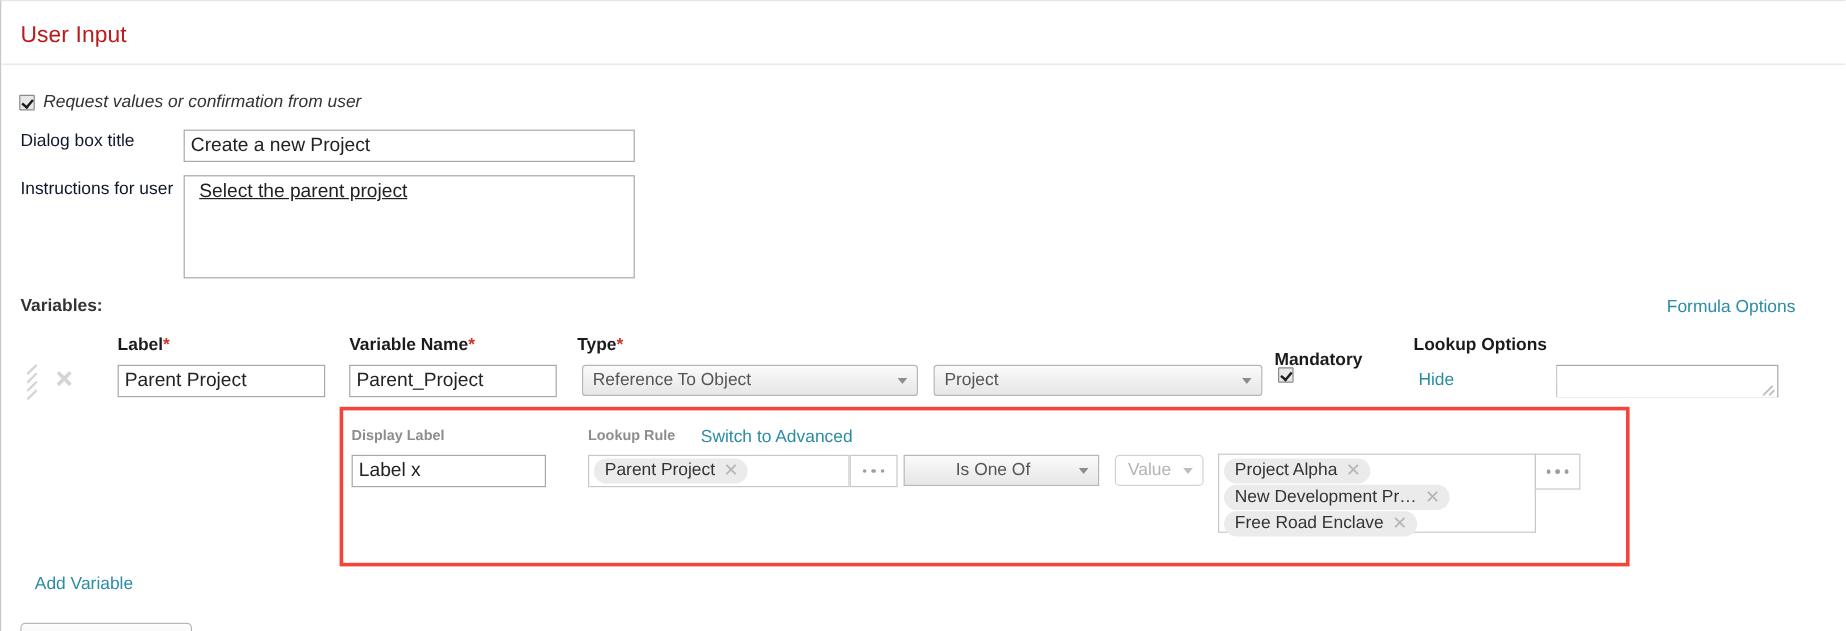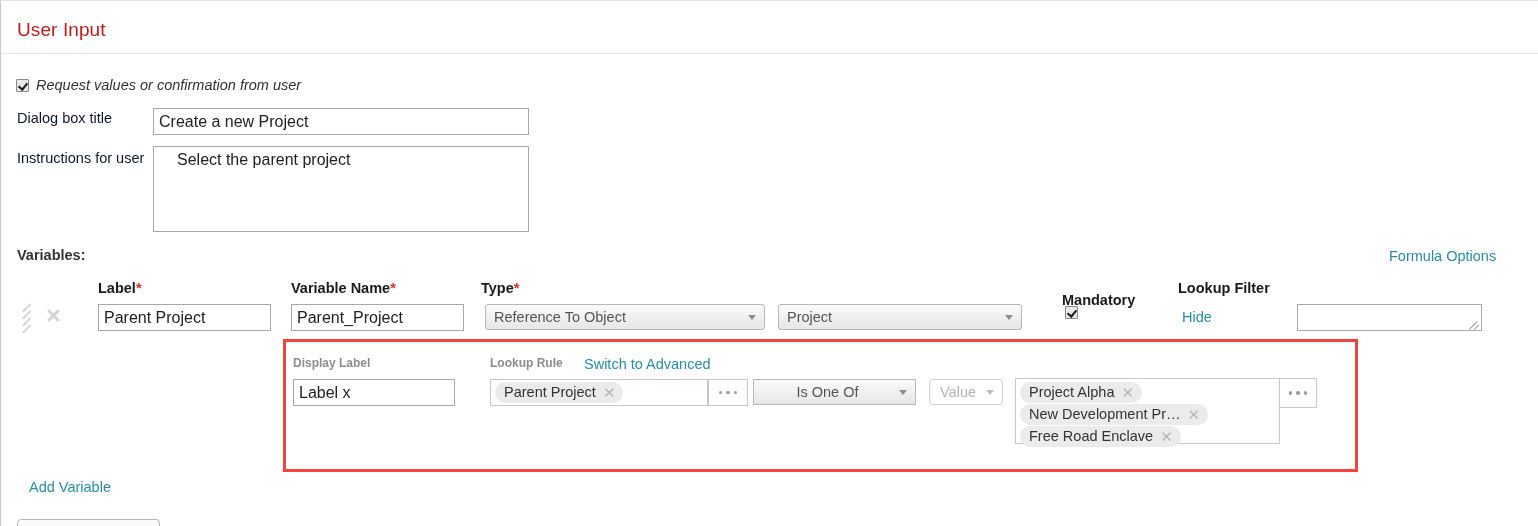--- a/index.html
+++ b/index.html
@@ -88,23 +88,24 @@
     border: 1px solid #a9a9a9;
     background: #ffffff;
     font-family: "Liberation Sans", sans-serif;
     font-size: 16px;
     color: #222222;
     padding: 0 5px;
     box-sizing: border-box;
     outline: none;
   }
   textarea.txt-input {
-    padding: 3px 23px;
+    padding: 3px 12px;
     resize: none;
     line-height: 1.3;
+    text-decoration: underline;
   }
   .resize-grip {
     position: absolute;
     width: 11px;
     height: 11px;
     pointer-events: none;
   }
   .resize-grip::before,
   .resize-grip::after {
     content: "";
@@ -338,41 +339,41 @@
   <div class="col-head" style="left:97px;">
     <span>Label</span><span class="req">*</span>
   </div>
   <div class="col-head" style="left:290px;">
     <span>Variable Name</span><span class="req">*</span>
   </div>
   <div class="col-head" style="left:480px;">
     <span>Type</span><span class="req">*</span>
   </div>
   <div class="col-head" style="left:1061px;margin-top:12px;">Mandatory</div>
-  <div class="col-head" style="left:1177px;">Lookup Filter</div>
+  <div class="col-head" style="left:1177px;">Lookup Options</div>
   <div class="col-head" style="left:1296px;margin-top:36px;">Default</div>
 
   <div class="drag-handle">
     <i style="top:4px;"></i>
       <i style="top:11px;"></i>
       <i style="top:18px;"></i>
       <i style="top:25px;"></i>
   </div>
   <div class="del-x"></div>
 
   <input class="txt-input" style="left: 97px; top: 303px; width: 173px; height: 27px;" value="Parent Project">
 
   <input class="txt-input" style="left: 290px; top: 303px; width: 173px; height: 27px;" value="Parent_Project">
 
   <div class="sel" style="left:484px; top:303px; width:280px;">
     <span>Reference To Object</span>
     <span class="caret"></span>
   </div>
 
-  <div class="sel" style="left:777px; top:303px; width:244px;">
+  <div class="sel" style="left:777px; top:303px; width:274px;">
     <span>Project</span>
     <span class="caret"></span>
   </div>
 
   <span class="wincheck checked mand-cb"></span>
 
   <a class="link" style="position:absolute; left:1181px; top:308px;">Hide</a>
 
   <textarea class="txt-input" style="left: 1296px; top: 303px; width: 185px; height: 27px;"></textarea>
   <div class="resize-grip" style="left:1468px; top:317px;"></div>

